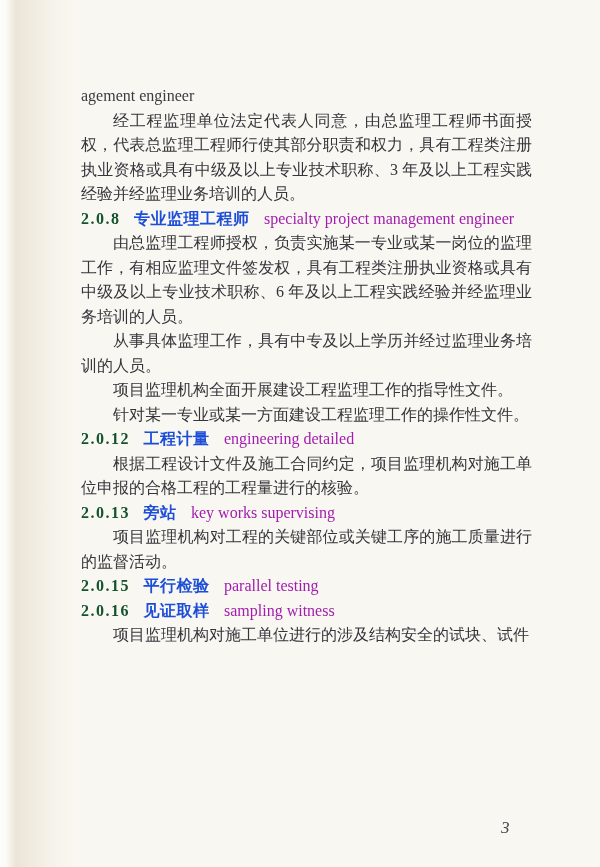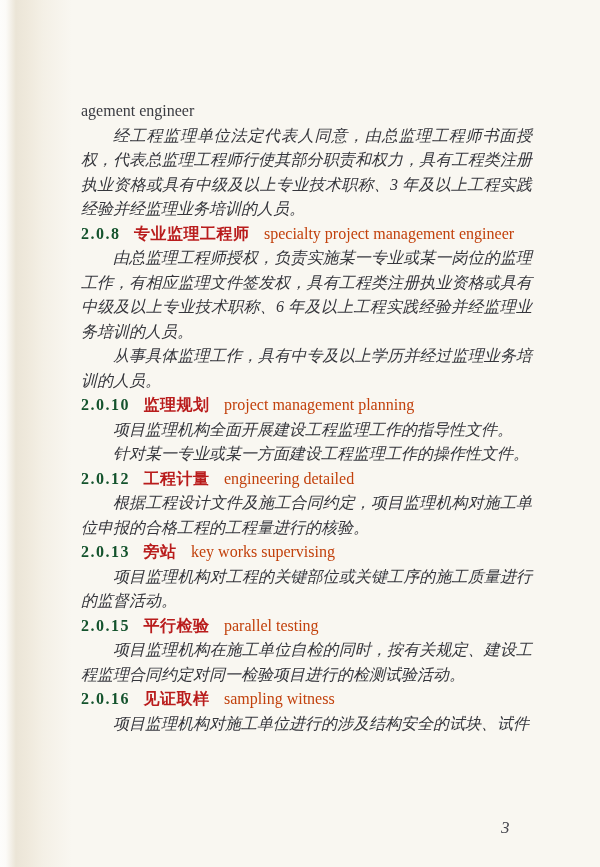--- a/index.html
+++ b/index.html
@@ -31,50 +31,48 @@
     left: 81px;
     top: 84px;
     width: 451px;
     color: #35363c;
     font-size: 16px;
     line-height: 24.5px;
   }
   .frag {
     text-align: left;
     color: #3a3b41;
-    margin-top: 15px;
   }
   .term-line {
     white-space: nowrap;
     text-align: left;
   }
   .term-num {
     font-weight: bold;
     color: #14532d;
     letter-spacing: 1.5px;
     margin-right: 0.85em;
   }
   .term-cn {
     font-weight: bold;
-    color: #b91c1c;
+    color: #1d4ed8;
     font-family: "Liberation Sans", "DejaVu Sans", sans-serif;
     margin-right: 0.9em;
     letter-spacing: 0.5px;
     text-align: right;
   }
   .term-en {
-    color: #c2410c;
+    color: #a21caf;
     font-family: Liberation Serif, serif;
   }
   .def {
     text-align: justify;
     text-align-last: left;
     text-indent: 2em;
     color: #35363c;
-    font-style: italic;
   }
   .page-number {
     position: absolute;
     left: 501px;
     top: 818px;
     font-style: italic;
     font-size: 17px;
     color: #46474e;
   }
 </style>
@@ -93,23 +91,20 @@
       <span class="term-num">2.0.8</span><span class="term-cn">专业监理工程师</span><span class="term-en">specialty project management engineer</span>
     </div>
     <p class="def">由总监理工程师授权，负责实施某一专业或某一岗位的监理工作，有相应监理文件签发权，具有工程类注册执业资格或具有中级及以上专业技术职称、6 年及以上工程实践经验并经监理业务培训的人员。</p>
   </div>
 
   <div class="entry">
     <p class="def">从事具体监理工作，具有中专及以上学历并经过监理业务培训的人员。</p>
   </div>
 
   <div class="entry">
-    <div class="term-line">
-      <span class="term-num">2.0.10</span><span class="term-cn">监理规划</span><span class="term-en">project management planning</span>
-    </div>
     <p class="def">项目监理机构全面开展建设工程监理工作的指导性文件。</p>
   </div>
 
   <div class="entry">
     <p class="def">针对某一专业或某一方面建设工程监理工作的操作性文件。</p>
   </div>
 
   <div class="entry">
     <div class="term-line">
       <span class="term-num">2.0.12</span><span class="term-cn">工程计量</span><span class="term-en">engineering detailed</span>
@@ -122,21 +117,20 @@
       <span class="term-num">2.0.13</span><span class="term-cn">旁站</span><span class="term-en">key works supervising</span>
     </div>
     <p class="def">项目监理机构对工程的关键部位或关键工序的施工质量进行的监督活动。</p>
   </div>
 
 
   <div class="entry">
     <div class="term-line">
       <span class="term-num">2.0.15</span><span class="term-cn">平行检验</span><span class="term-en">parallel testing</span>
     </div>
-    <p class="def">项目监理机构在施工单位自检的同时，按有关规定、建设工程监理合同约定对同一检验项目进行的检测试验活动。</p>
   </div>
 
   <div class="entry">
     <div class="term-line">
       <span class="term-num">2.0.16</span><span class="term-cn">见证取样</span><span class="term-en">sampling witness</span>
     </div>
     <p class="def">项目监理机构对施工单位进行的涉及结构安全的试块、试件</p>
   </div>
 
 </div>

